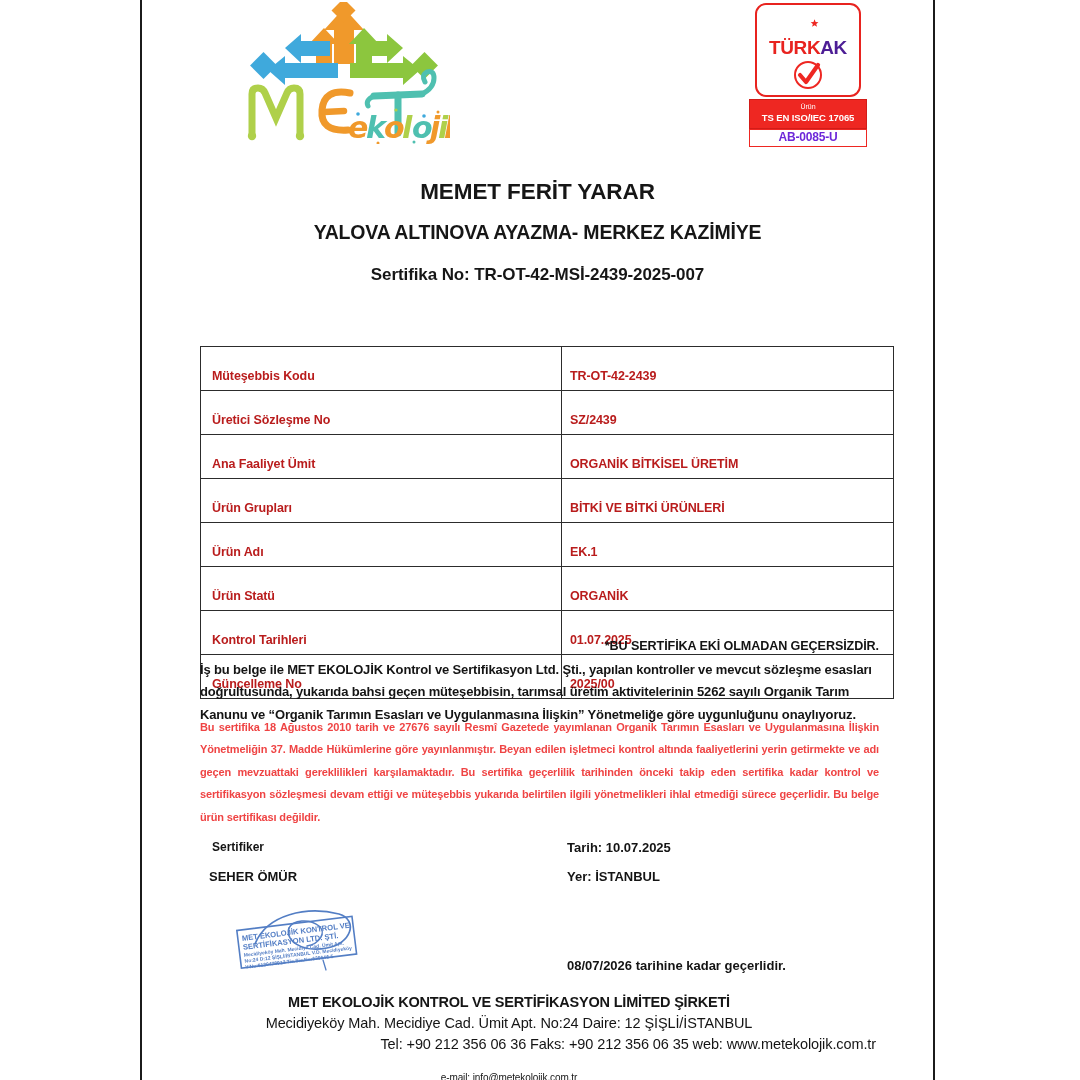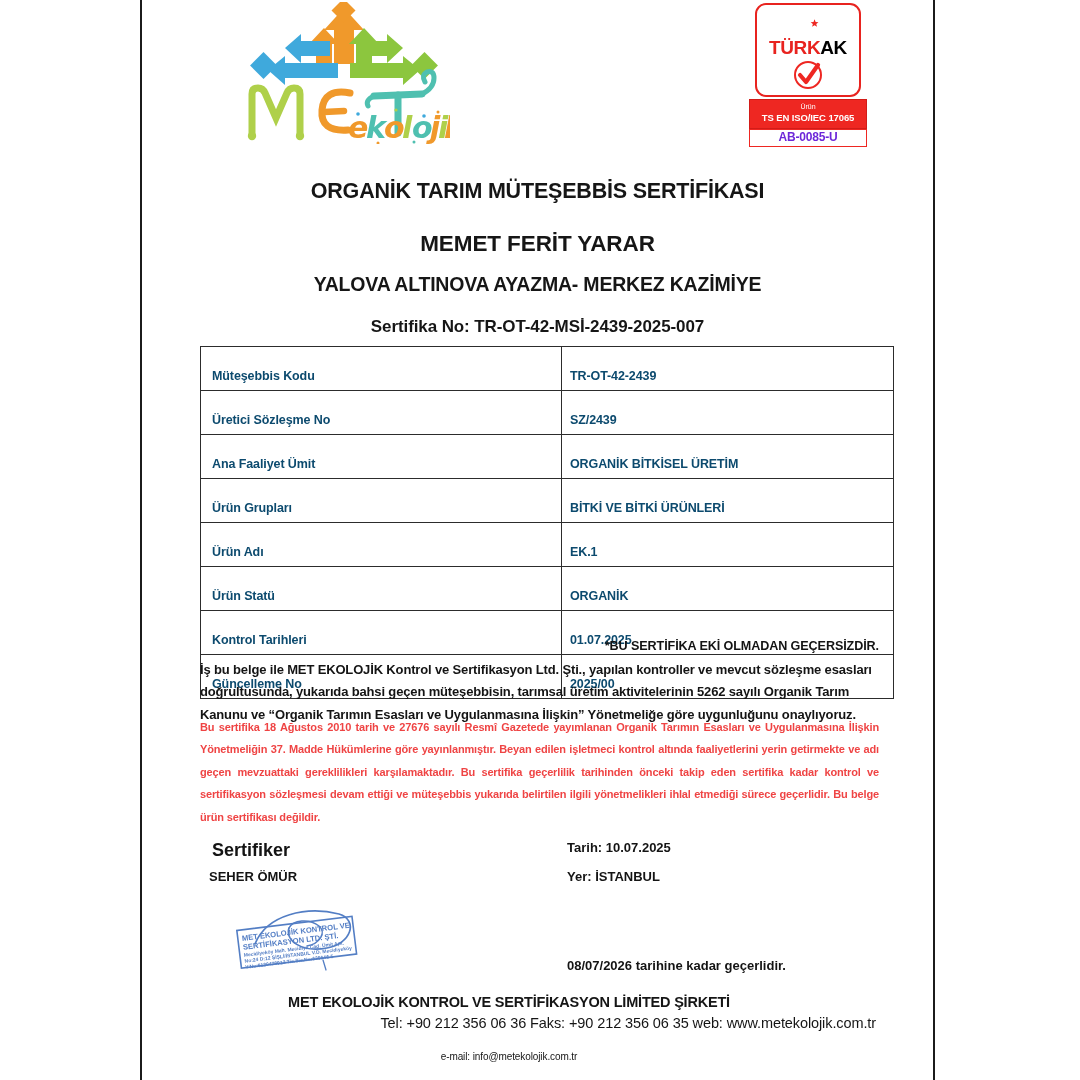--- a/index.html
+++ b/index.html
@@ -87,21 +87,21 @@
     left: 0; right: 0;
     top: 33px;
     text-align: center;
     font-family: "Liberation Sans", sans-serif;
     font-weight: bold;
     font-size: 19px;
     letter-spacing: -0.4px;
     color: #e8231f;
     line-height: 1;
   }
-  .tk-word .lite { color: #000000; margin-top: 23px; }
+  .tk-word .lite { color: #4c1d95; margin-top: 23px; }
   .tk-check {
     position: absolute;
     left: 50%; top: 53px;
     transform: translateX(-50%);
     width: 34px; height: 34px;
   }
   .tk-redbar {
     position: absolute;
     left: 0; top: 96px;
     width: 118px; height: 30px;
@@ -171,21 +171,21 @@
   }
   #info-table td {
     border: 1px solid #2c2c2c;
     height: 36px;
     padding: 0 0 0 11px;
     font-size: 12.5px;
     font-weight: bold;
     letter-spacing: -0.1px;
     vertical-align: bottom;
     padding-bottom: 7px;
-    color: #0c4a6e;
+    color: #b91c1c;
   }
   #info-table td.k { width: 349px; }
   #info-table td.v { width: 323px; padding-left: 8px; }
 
   
   #note {
     position: absolute;
     left: 58px;
     top: 639px;
     width: 679px;
@@ -213,21 +213,21 @@
     width: 679px;
     font-size: 11px;
     font-weight: bold;
     line-height: 22.4px;
     letter-spacing: -0.15px;
     text-align: justify;
     color: #ef4444;
   }
 
   
-  #sig-left-1  { position:absolute; left:70px;  top:840px; font-size:18px; font-weight:bold; }
+  #sig-left-1  { position:absolute; left:70px;  top:840px; font-size:12px; font-weight:bold; }
   #sig-left-2  { position:absolute; left:67px;  top:869px; font-size:13px; font-weight:bold; }
   #sig-right-1 { position:absolute; left:425px; top:840px; font-size:13px; font-weight:bold; }
   #sig-right-2 { position:absolute; left:425px; top:869px; font-size:13px; font-weight:bold; }
   #valid-until { position:absolute; left:425px; top:958px; font-size:13px; font-weight:bold; }
 
   
   #stamp {
     position: absolute;
     left: 85px;
     top: 900px;
@@ -333,21 +333,20 @@
         </div>
         <div class="tk-redbar">
           <div class="l1">Ürün</div>
           <div class="l2">TS EN ISO/IEC 17065</div>
         </div>
         <div class="tk-accred">AB-0085-U</div>
       </div>
     </div>
 
     <div class="title-block">
-      <div class="t-main">ORGANİK TARIM MÜTEŞEBBİS SERTİFİKASI</div>
       <div class="t-name">MEMET FERİT YARAR</div>
       <div class="t-loc">YALOVA ALTINOVA AYAZMA- MERKEZ KAZİMİYE</div>
       <div class="t-certno">Sertifika No: TR-OT-42-MSİ-2439-2025-007</div>
     </div>
 
     <table id="info-table">
       <tbody>
         <tr>
           <td class="k">Müteşebbis Kodu</td>
           <td class="v">TR-OT-42-2439</td>
@@ -410,18 +409,19 @@
 
           <path d="M28 44 C40 14, 80 6, 112 14 C132 20, 124 44, 100 48 C74 53, 58 40, 62 28" stroke-width="1.7" stroke-linecap="round"></path>
           <path d="M62 28 C66 20, 82 18, 92 26 C100 33, 92 44, 80 46" stroke-width="1.5" stroke-linecap="round"></path>
           <path d="M96 60 L99 70" stroke-width="1.3" stroke-linecap="round"></path>
         </g>
       </svg>
     </div>
 
     <div id="footer">
       <div class="f1">MET EKOLOJİK KONTROL VE SERTİFİKASYON LİMİTED ŞİRKETİ</div>
+      <div class="f2">Mecidiyeköy Mah. Mecidiye Cad. Ümit Apt. No:24 Daire: 12 ŞİŞLİ/İSTANBUL</div>
       <div class="f3">Tel: +90 212 356 06 36 Faks: +90 212 356 06 35 web: www.metekolojik.com.tr</div>
       <div class="f4">e-mail: info@metekolojik.com.tr</div>
     </div>
 
   </div>
 </div>
 
 </body></html>

